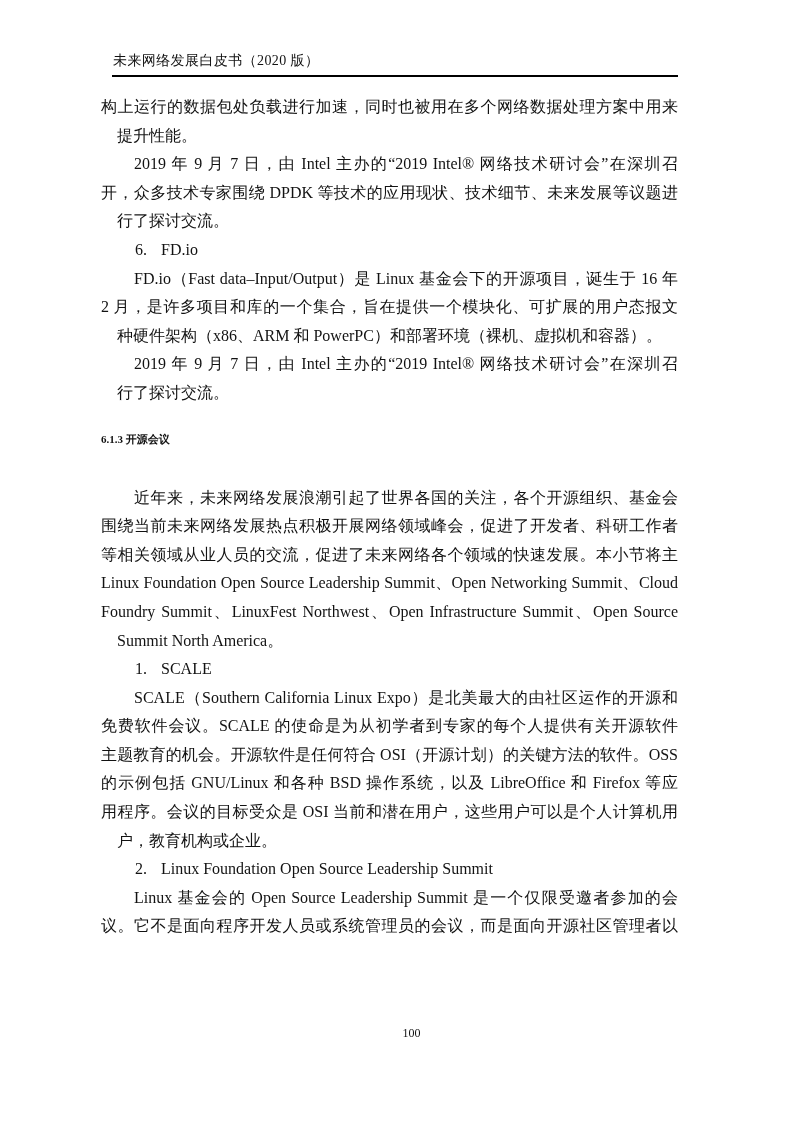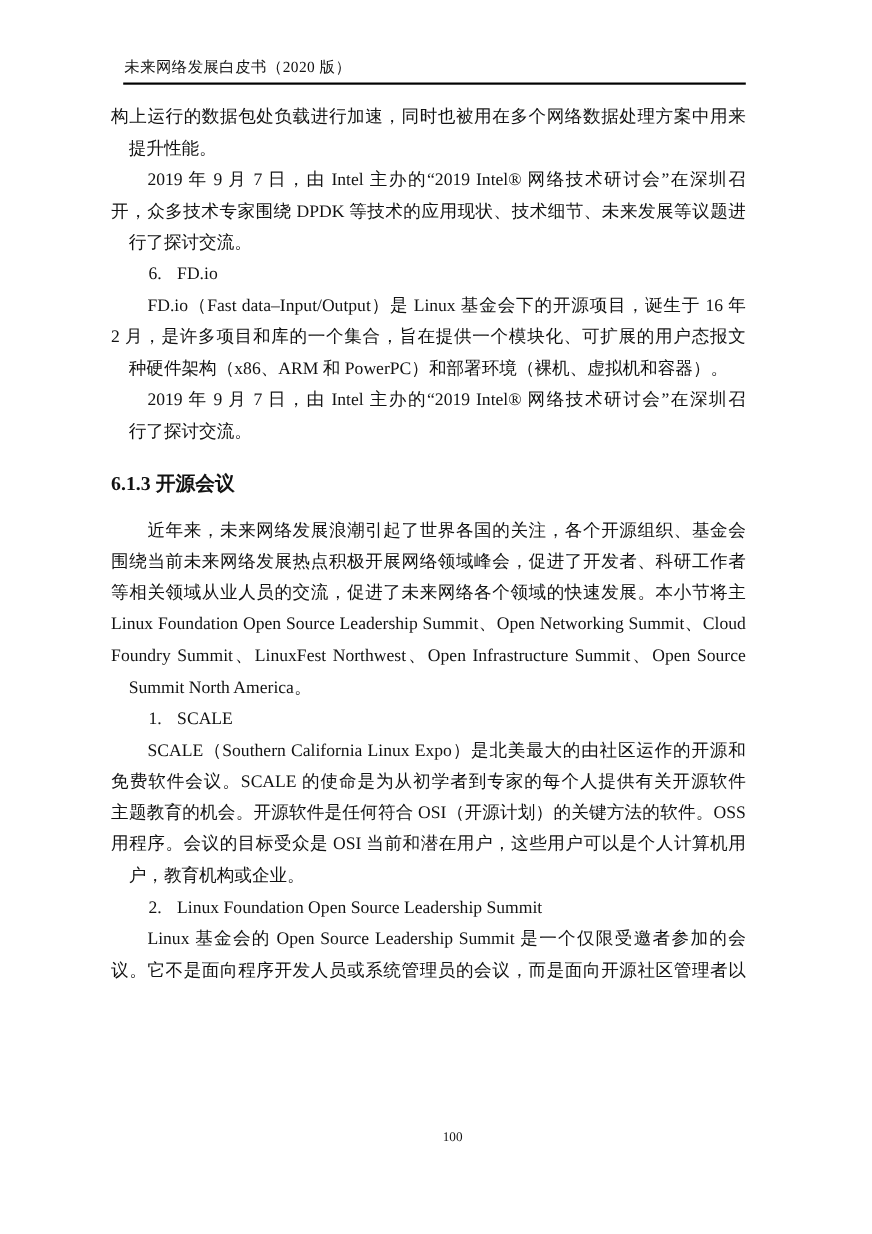--- a/index.html
+++ b/index.html
@@ -66,25 +66,25 @@
     text-align: left;
     text-align-last: left;
     padding-left: 34px;
   }
   .num {
     display: inline-block;
     min-width: 26px;
   }
   .heading {
     font-weight: bold;
-    font-size: 18px;
+    font-size: 11px;
     height: 30px;
     line-height: 30px;
     margin-top: 16px;
-    margin-bottom: 15px;
+    margin-bottom: 30px;
     text-align: left;
   }
   .doc-footer {
     position: absolute;
     left: 0;
     top: 1026px;
     width: 100%;
     text-align: center;
     font-size: 12px;
     color: #121212;
@@ -118,20 +118,21 @@
       <div class="line j ind">近年来，未来网络发展浪潮引起了世界各国的关注，各个开源组织、基金会</div>
       <div class="line j">围绕当前未来网络发展热点积极开展网络领域峰会，促进了开发者、科研工作者</div>
       <div class="line j">等相关领域从业人员的交流，促进了未来网络各个领域的快速发展。本小节将主</div>
       <div class="line j">Linux Foundation Open Source Leadership Summit、Open Networking Summit、Cloud</div>
       <div class="line j">Foundry Summit、LinuxFest Northwest、Open Infrastructure Summit、Open Source</div>
       <div class="line noj">Summit North America。</div>
       <div class="line num-item"><span class="num">1.</span><span>SCALE</span></div>
       <div class="line j ind">SCALE（Southern California Linux Expo）是北美最大的由社区运作的开源和</div>
       <div class="line j">免费软件会议。SCALE 的使命是为从初学者到专家的每个人提供有关开源软件</div>
       <div class="line j">主题教育的机会。开源软件是任何符合 OSI（开源计划）的关键方法的软件。OSS</div>
+      <div class="line j">的示例包括 GNU/Linux 和各种 BSD 操作系统，以及 LibreOffice 和 Firefox 等应</div>
       <div class="line j">用程序。会议的目标受众是 OSI 当前和潜在用户，这些用户可以是个人计算机用</div>
       <div class="line noj">户，教育机构或企业。</div>
       <div class="line num-item"><span class="num">2.</span><span>Linux Foundation Open Source Leadership Summit</span></div>
       <div class="line j ind">Linux 基金会的 Open Source Leadership Summit 是一个仅限受邀者参加的会</div>
       <div class="line j">议。它不是面向程序开发人员或系统管理员的会议，而是面向开源社区管理者以</div>
     </div>
 
   <div class="doc-footer">
     <span>100</span>
   </div>

